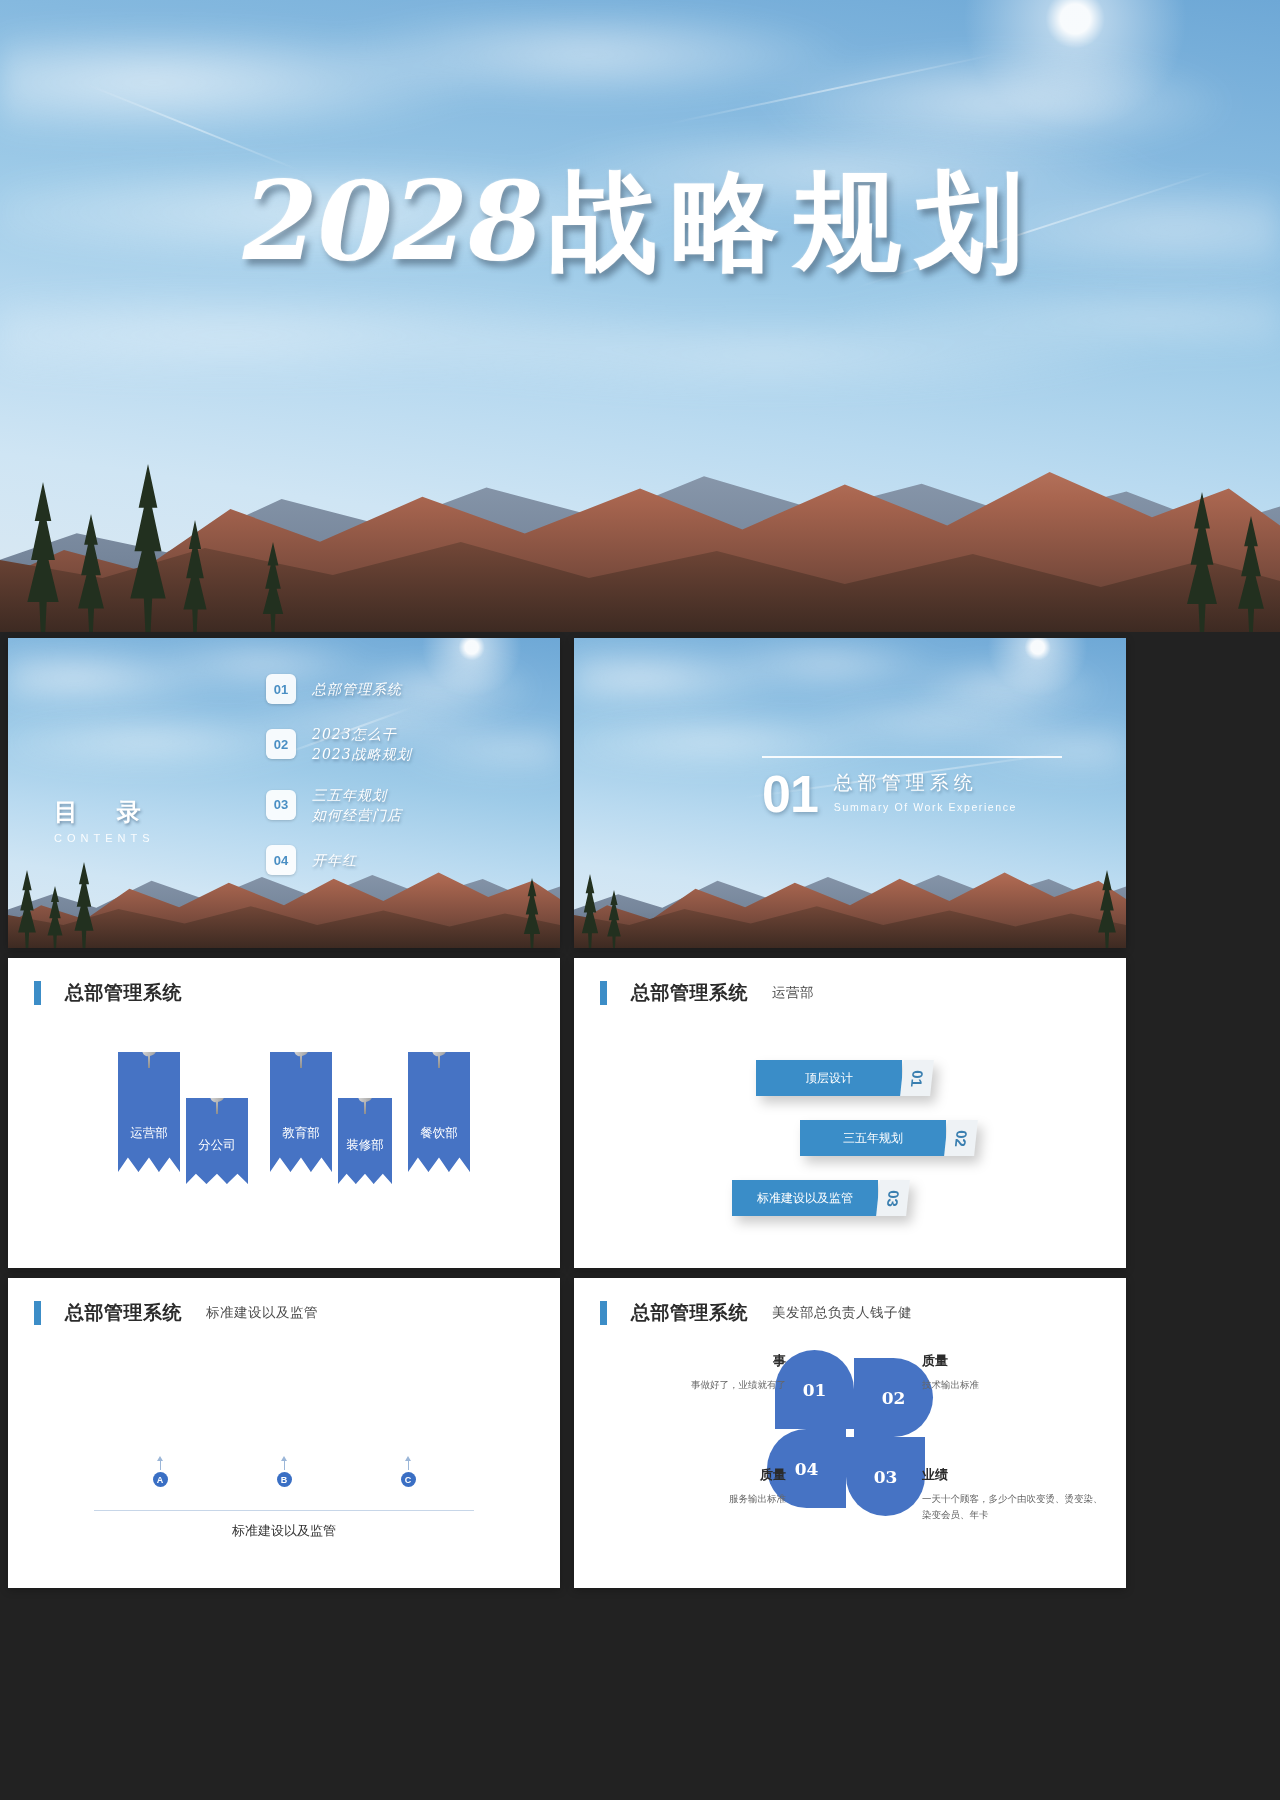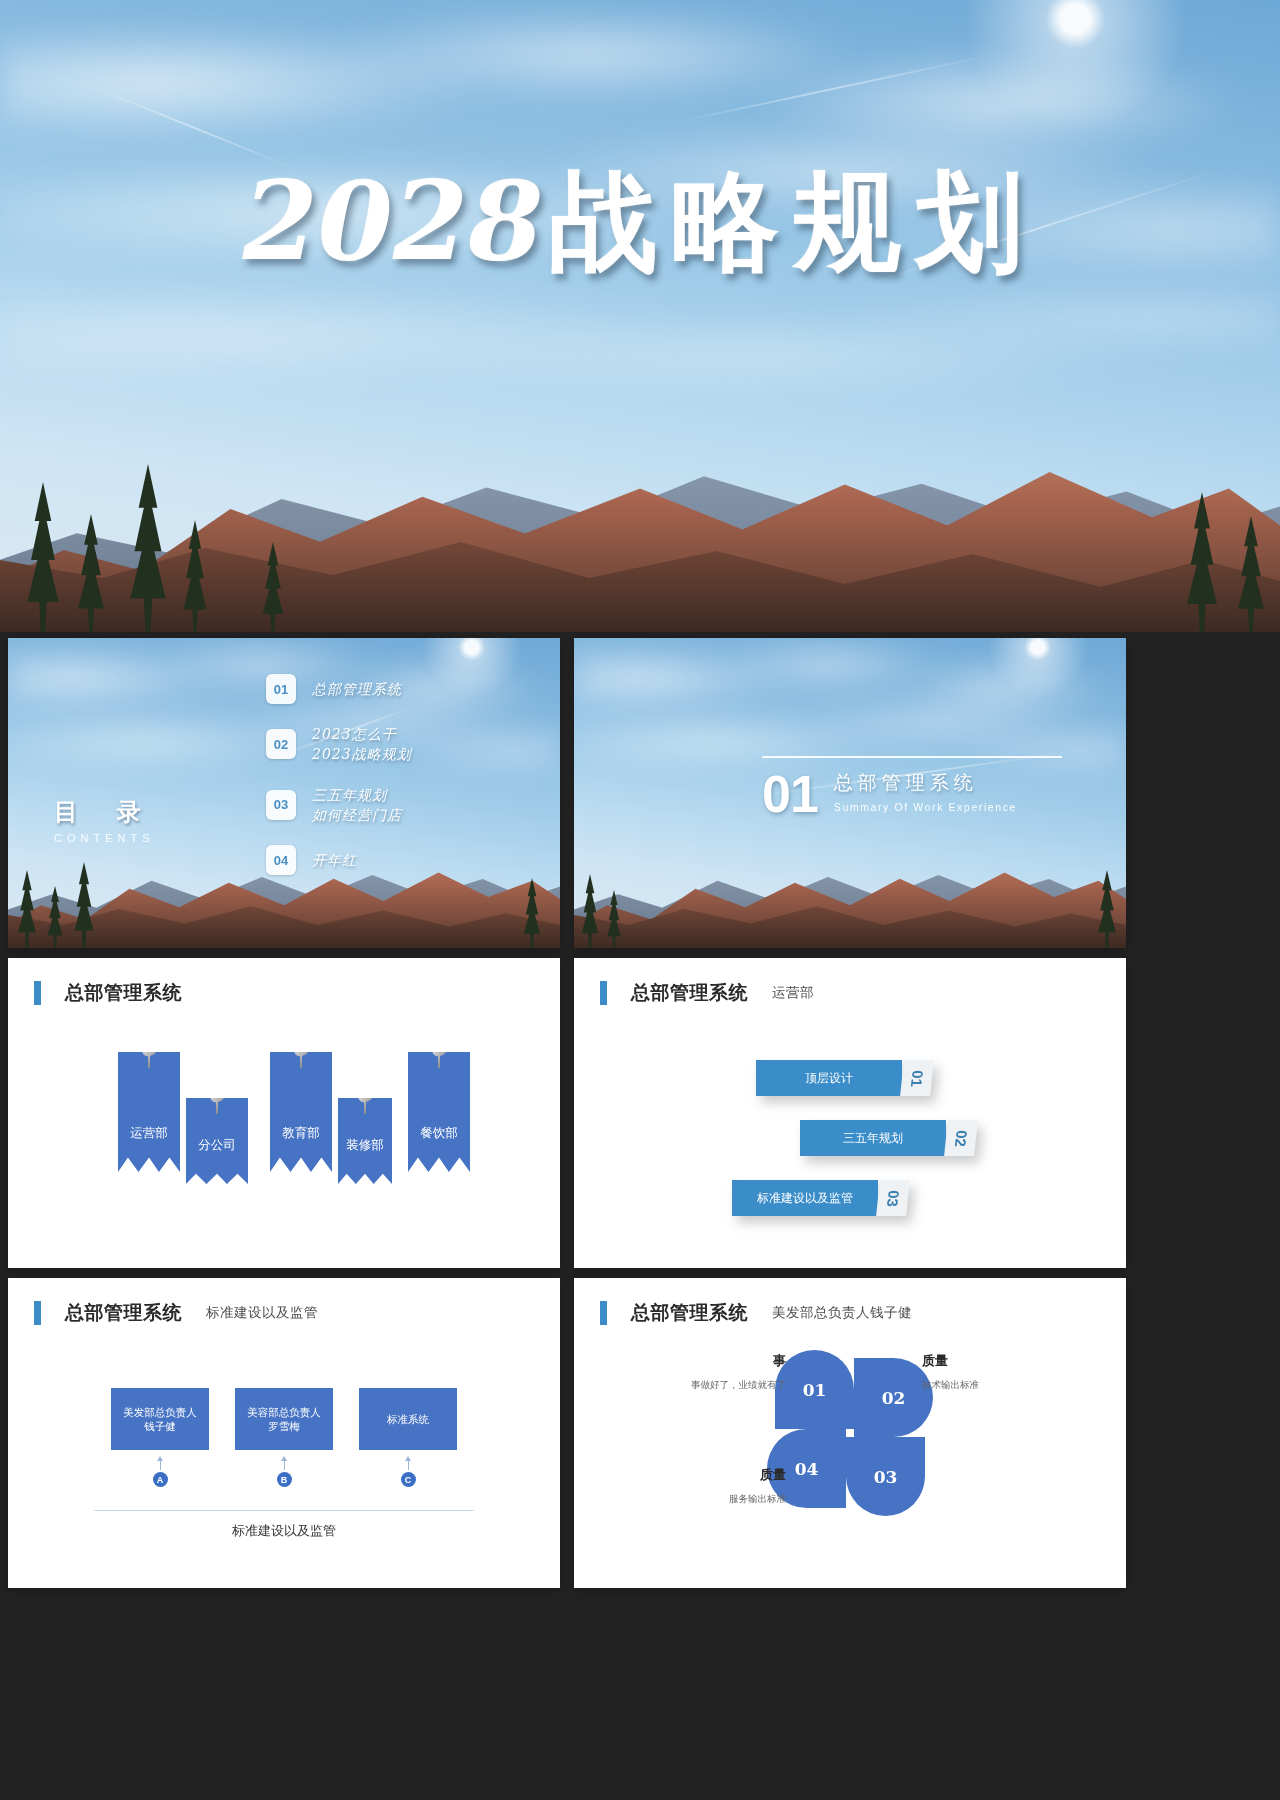--- a/index.html
+++ b/index.html
@@ -367,39 +367,20 @@
 
   <div class="row" style="top:1278px;">
 
     <div class="mini white">
       <div class="sl-head">
         <div class="sl-bar"></div>
         <div class="sl-title">总部管理系统</div>
         <div class="sl-sub">标准建设以及监管</div>
       </div>
 
-      <div class="boxes">
-        <div class="box">
-          <div>
-            <div>美发部总负责人</div>
-            <div>钱子健</div>
-          </div>
-        </div>
-        <div class="box">
-          <div>
-            <div>美容部总负责人</div>
-            <div>罗雪梅</div>
-          </div>
-        </div>
-        <div class="box">
-          <div>
-            <div>标准系统</div>
-          </div>
-        </div>
-      </div>
 
       <div class="abc-row">
         <div class="abc-cell">
           <div class="abc-arrow"></div>
           <div class="abc-dot">A</div>
           <div class="abc-stem" style="height:30px;"></div>
         </div>
         <div class="abc-cell">
           <div class="abc-arrow"></div>
           <div class="abc-dot">B</div>
@@ -436,17 +417,21 @@
           <div class="wd">事做好了，业绩就有了</div>
         </div>
         <div class="wlab wl-tr">
           <div class="wt">质量</div>
           <div class="wd">技术输出标准</div>
         </div>
         <div class="wlab wl-bl">
           <div class="wt">质量</div>
           <div class="wd">服务输出标准</div>
         </div>
+        <div class="wlab wl-br">
+          <div class="wt">业绩</div>
+          <div class="wd">一天十个顾客，多少个由吹变烫、烫变染、染变会员、年卡</div>
+        </div>
       </div>
     </div>
   </div>
 
 </div>
 
 </body></html>

